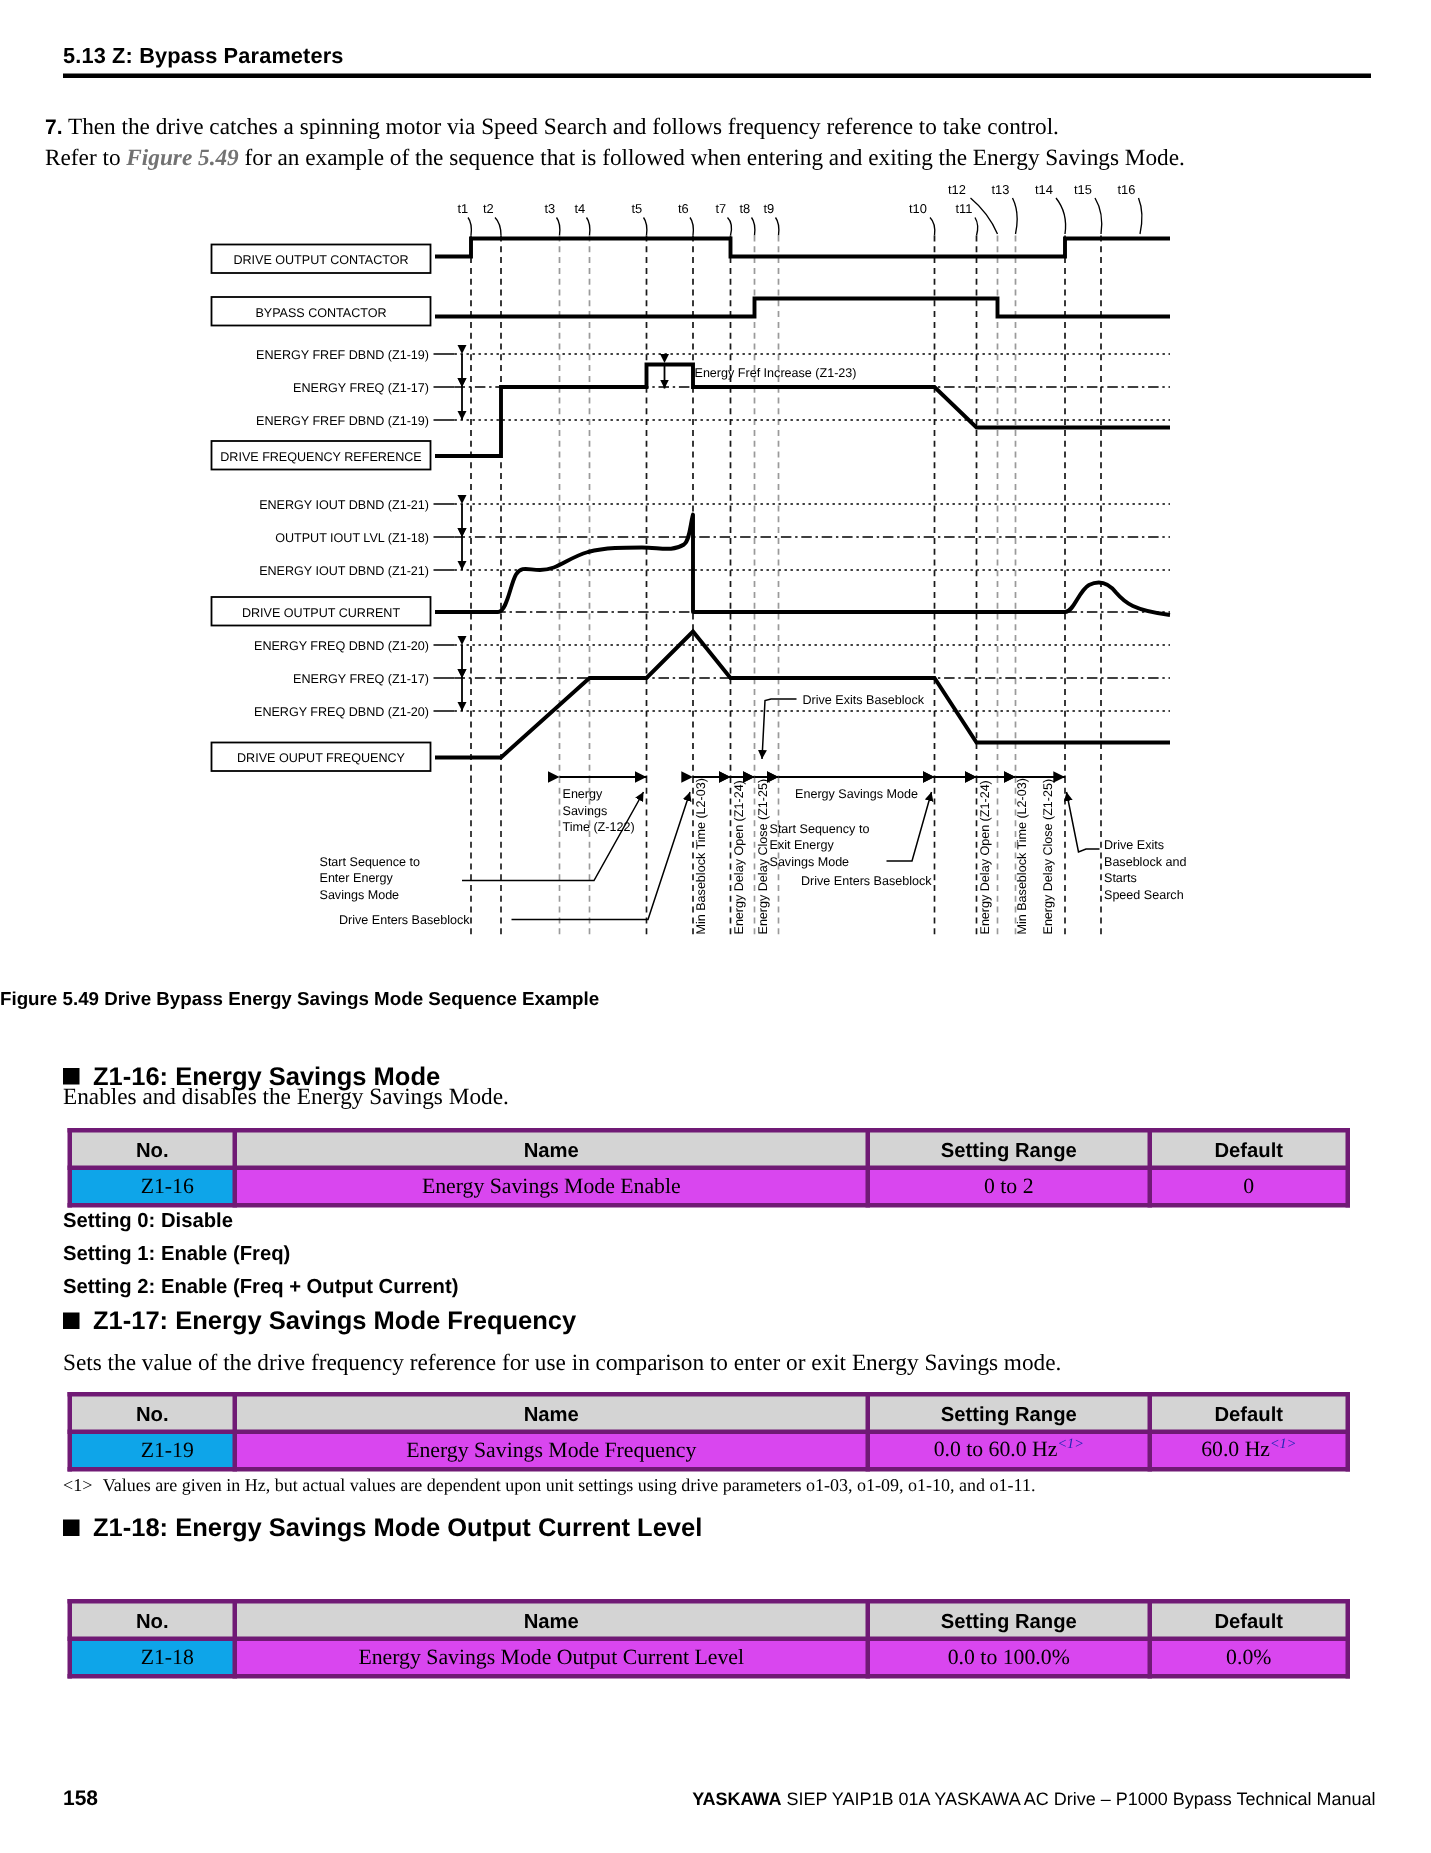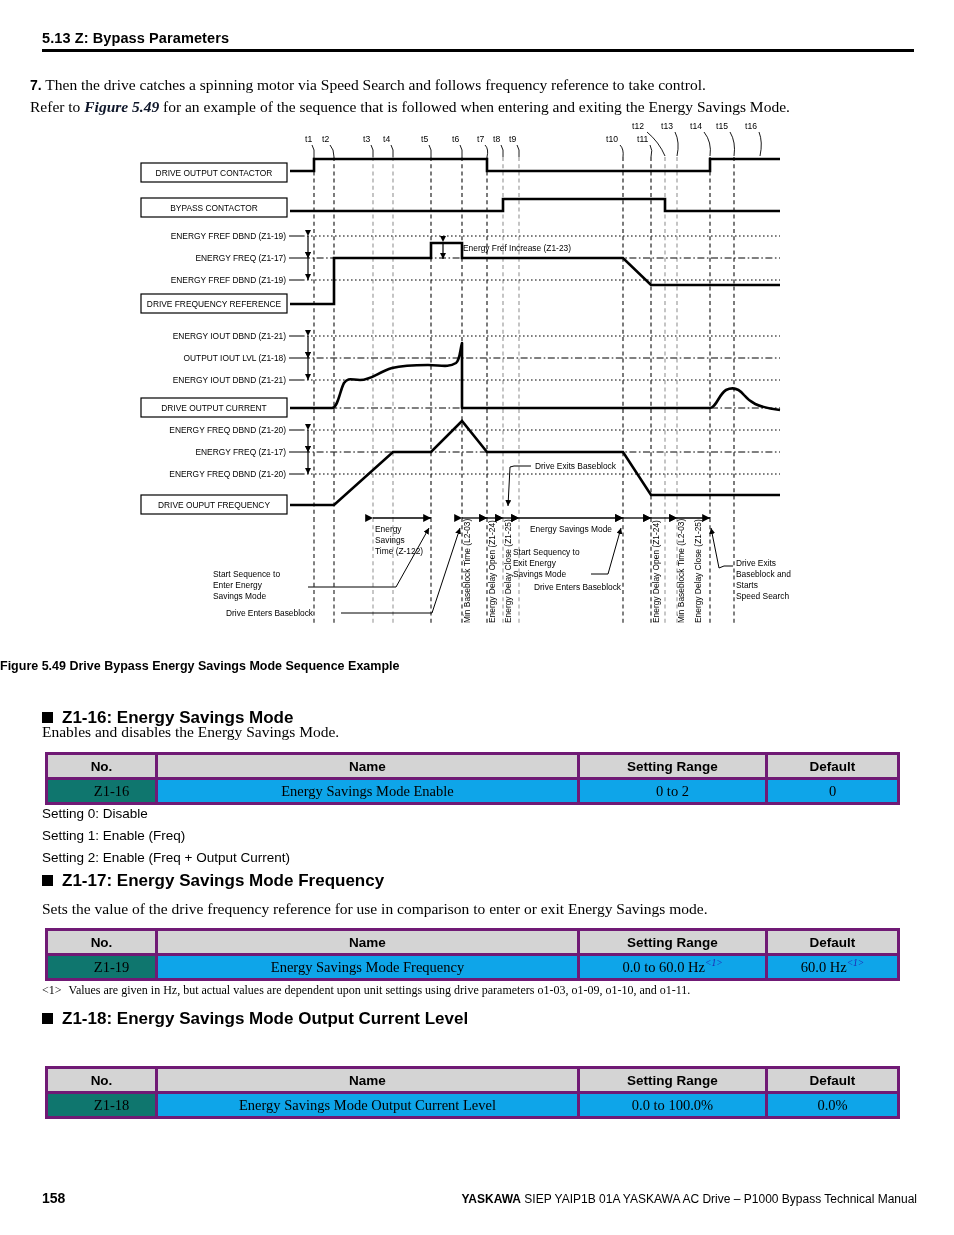--- a/index.html
+++ b/index.html
@@ -50,21 +50,21 @@
     font-size: 15.5px;
     line-height: 21px;
   }
   .step .num {
     font-family: "Liberation Sans", sans-serif;
     font-weight: bold;
     font-size: 14px;
   }
   .step .ind { display: block; text-indent: 0; }
   .xref {
-    color: #0f172a;
+    color: #737373;
     font-style: italic;
     font-weight: bold;
   }
 
   
   .figure {
     position: absolute;
     left: 0px;
     top: 118px;
     width: 954px;
@@ -106,21 +106,21 @@
     position: absolute;
     left: 42px;
     font-size: 15.5px;
     width: 880px;
   }
 
   .setting-line {
     position: absolute;
     left: 42px;
     font-family: "Liberation Sans", sans-serif;
-    font-weight: normal;
+    font-weight: bold;
     font-size: 13.5px;
   }
 
   .fnote {
     position: absolute;
     left: 42px;
     font-size: 12px;
     width: 880px;
   }
   .fnote .mk { margin-right: 7px; }
@@ -140,25 +140,25 @@
     height: 22px;
     vertical-align: middle;
   }
   table.param th {
     background: #d4d4d4;
     font-family: "Liberation Sans", sans-serif;
     font-weight: bold;
     font-size: 13.5px;
   }
   table.param td {
+    background: #d946ef;
+    font-size: 14.5px;
+  }
+  table.param td.no {
     background: #0ea5e9;
-    font-size: 14.5px;
-  }
-  table.param td.no {
-    background: #0f766e;
     padding-left: 20px;
   }
   table.param .colno    { width: 110px; }
   table.param .colname  { width: 422px; }
   table.param .colrange { width: 188px; }
   table.param .coldef   { width: 132px; }
   .sup {
     color: #2028b4;
     font-size: 9.5px;
     font-style: italic;

